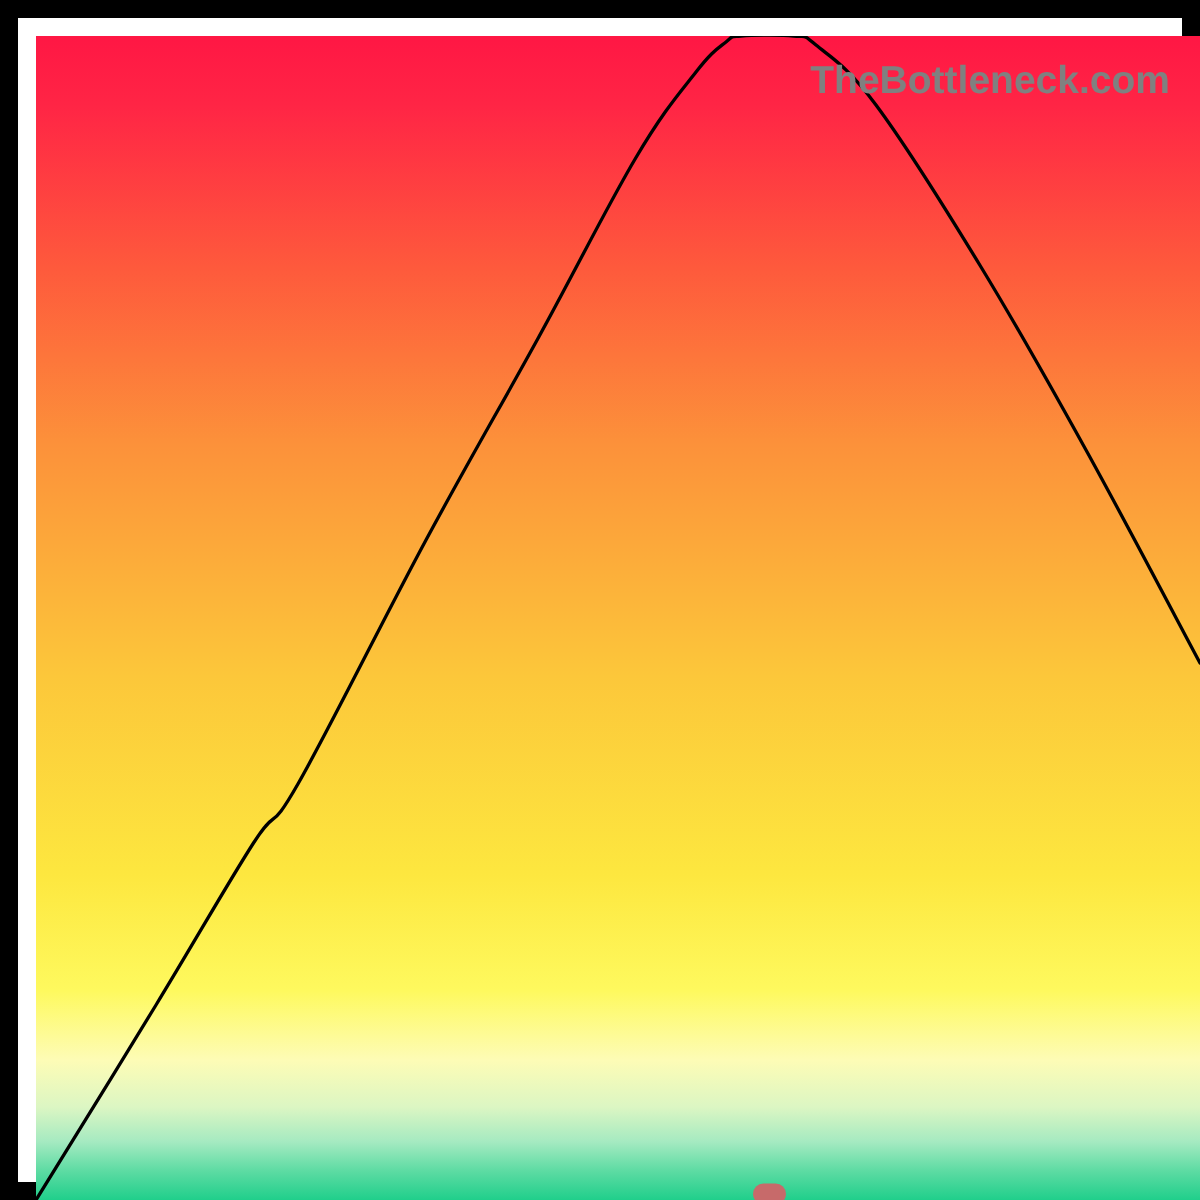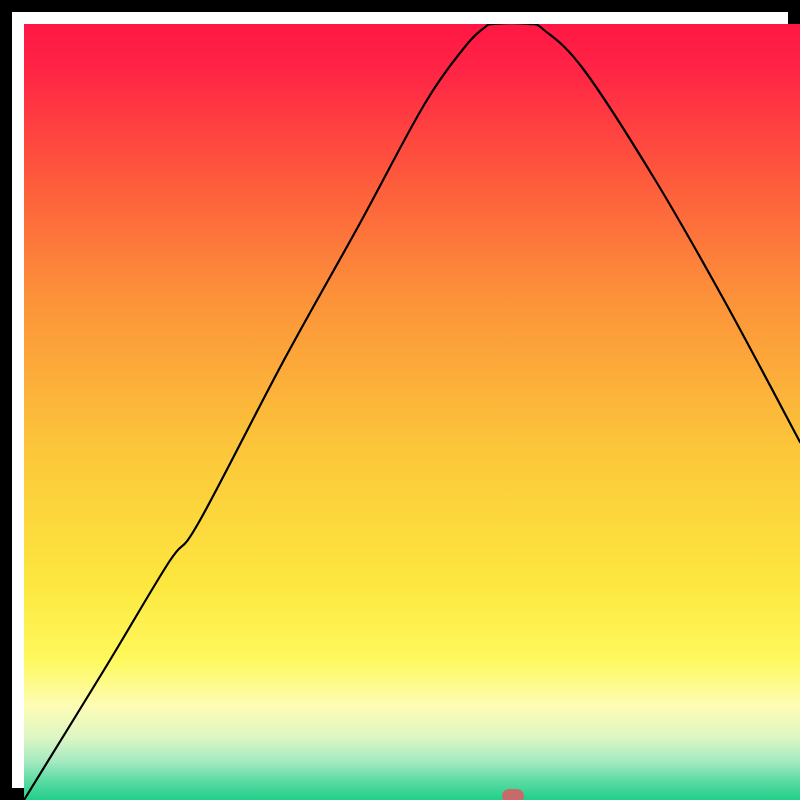--- a/index.html
+++ b/index.html
@@ -75,14 +75,15 @@
             <stop offset="97.5%" stop-color="#5ddba3"></stop>
             <stop offset="100%" stop-color="#20cf8b"></stop>
           </linearGradient>
       </defs>
       <rect x="0" y="0" width="776" height="776" fill="url(#bg-grad)"></rect>
       <path id="curve-path" fill="none" stroke="#000" stroke-width="2.2" stroke-linecap="round" stroke-linejoin="round" d="M 0 776 C 14.399999999999999 752.6, 53.900000000000006 688.84, 80 646 C 106.1 603.16, 127.9 564.64, 145 538 C 162.1 511.36, 154.3 534.36, 175 498 C 195.7 461.64, 231.2 389.46, 260 336 C 288.8 282.54, 309.8 246.9, 335 201 C 360.2 155.1, 381.1 112.86, 400 81 C 418.9 49.14, 429.2 37.86, 440 24 C 450.8 10.14, 454.6 8.32, 460 4 C 465.4 -0.3200000000000003, 461.9 0.72, 470 0 C 478.1 -0.72, 496 -1.08, 505 0 C 514 1.08, 510.1 -2.2799999999999994, 520 6 C 529.9 14.28, 540.2 19.36, 560 46 C 579.8 72.64, 604.8 112.6, 630 154 C 655.2 195.4, 673.72 228.48000000000002, 700 276 C 726.28 323.52, 762.32 392.44, 776 418"></path>
     </svg>
 
     <div class="marker" id="marker" style="left: 489px; top: 772px;"></div>
 
+    <div class="watermark">TheBottleneck.com</div>
   </div>
 </div>
 
 </body></html>

